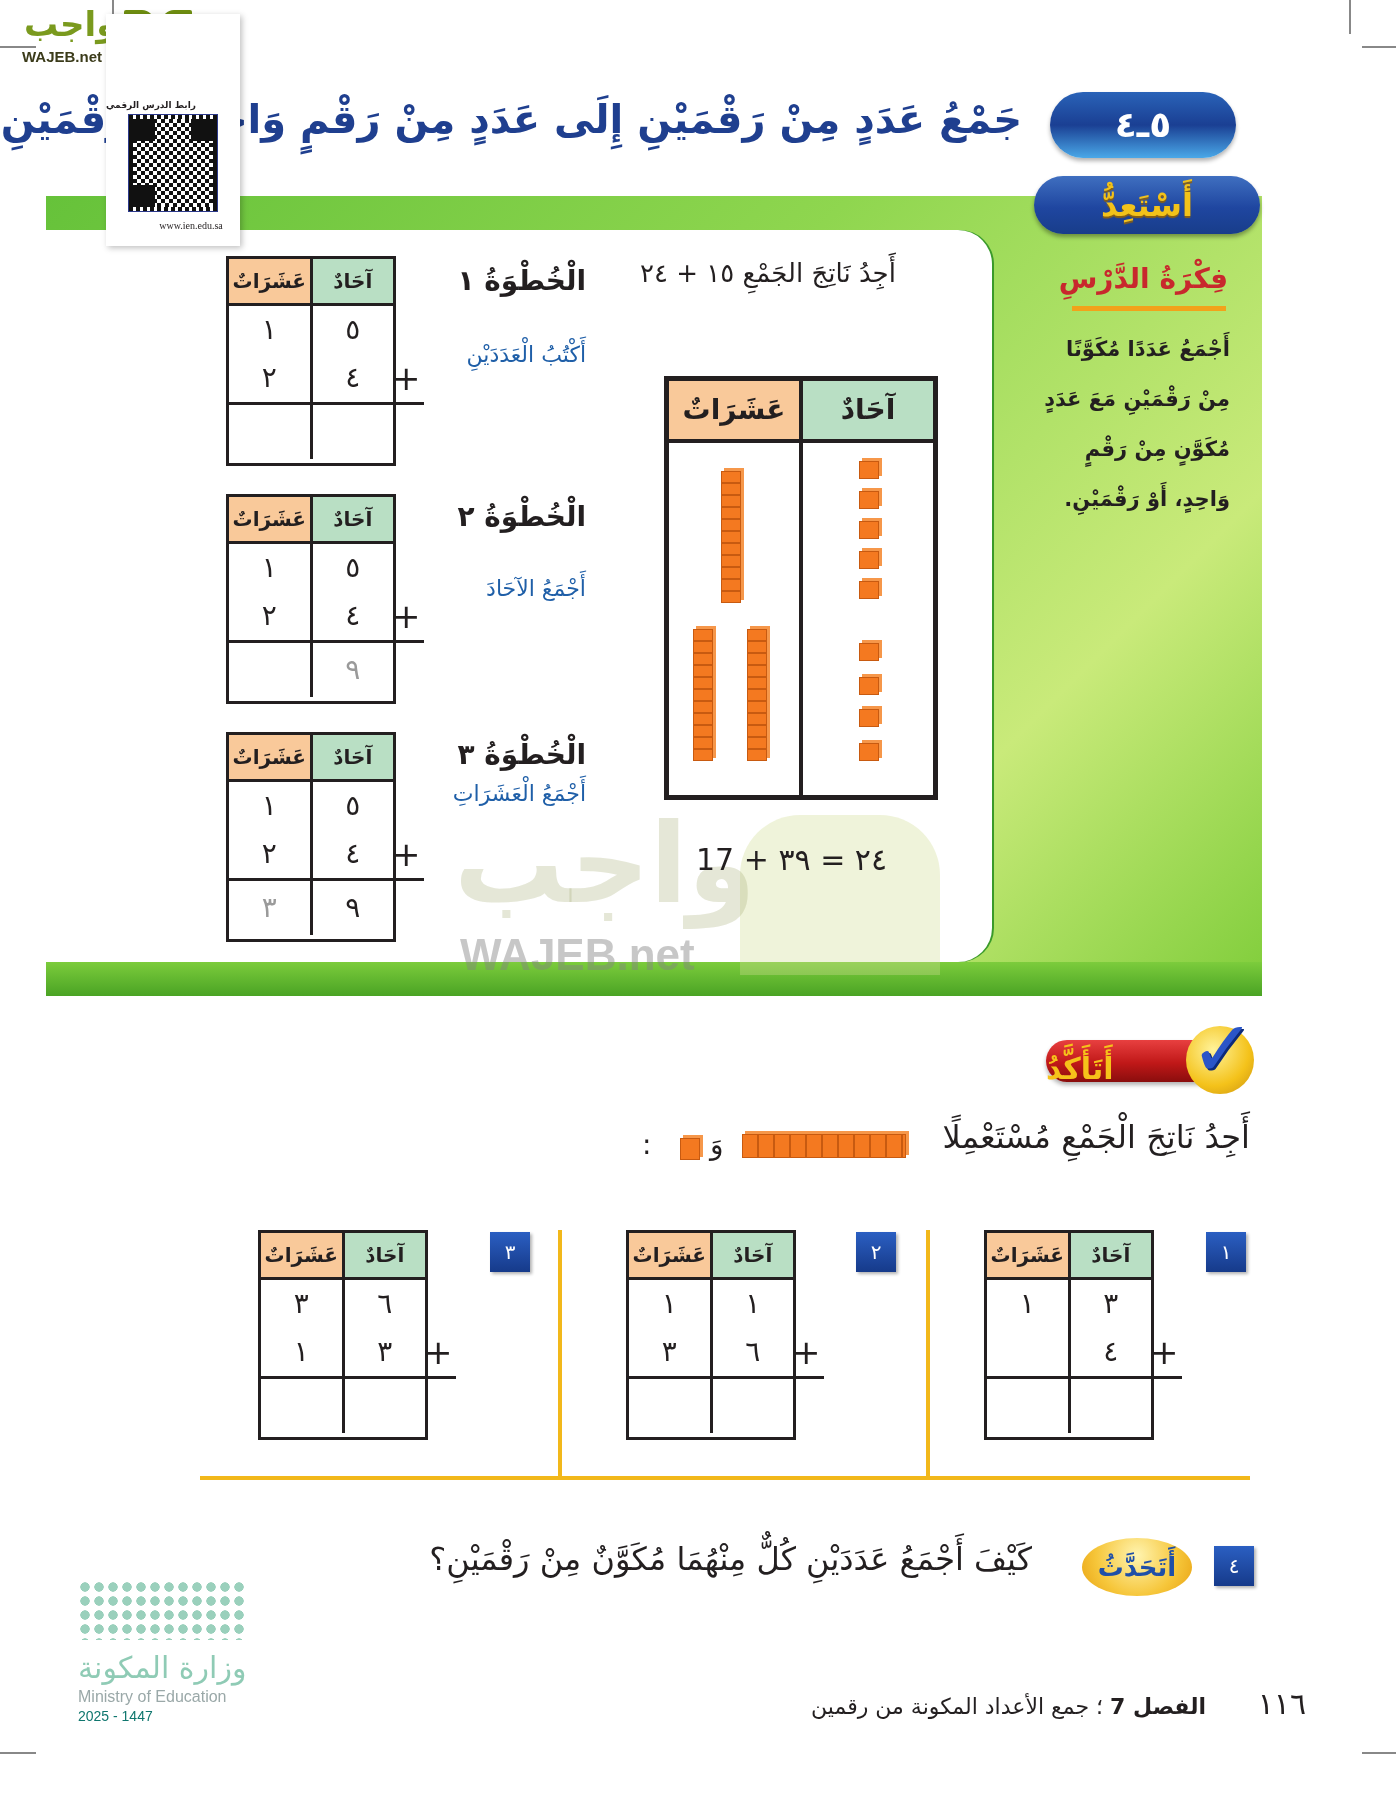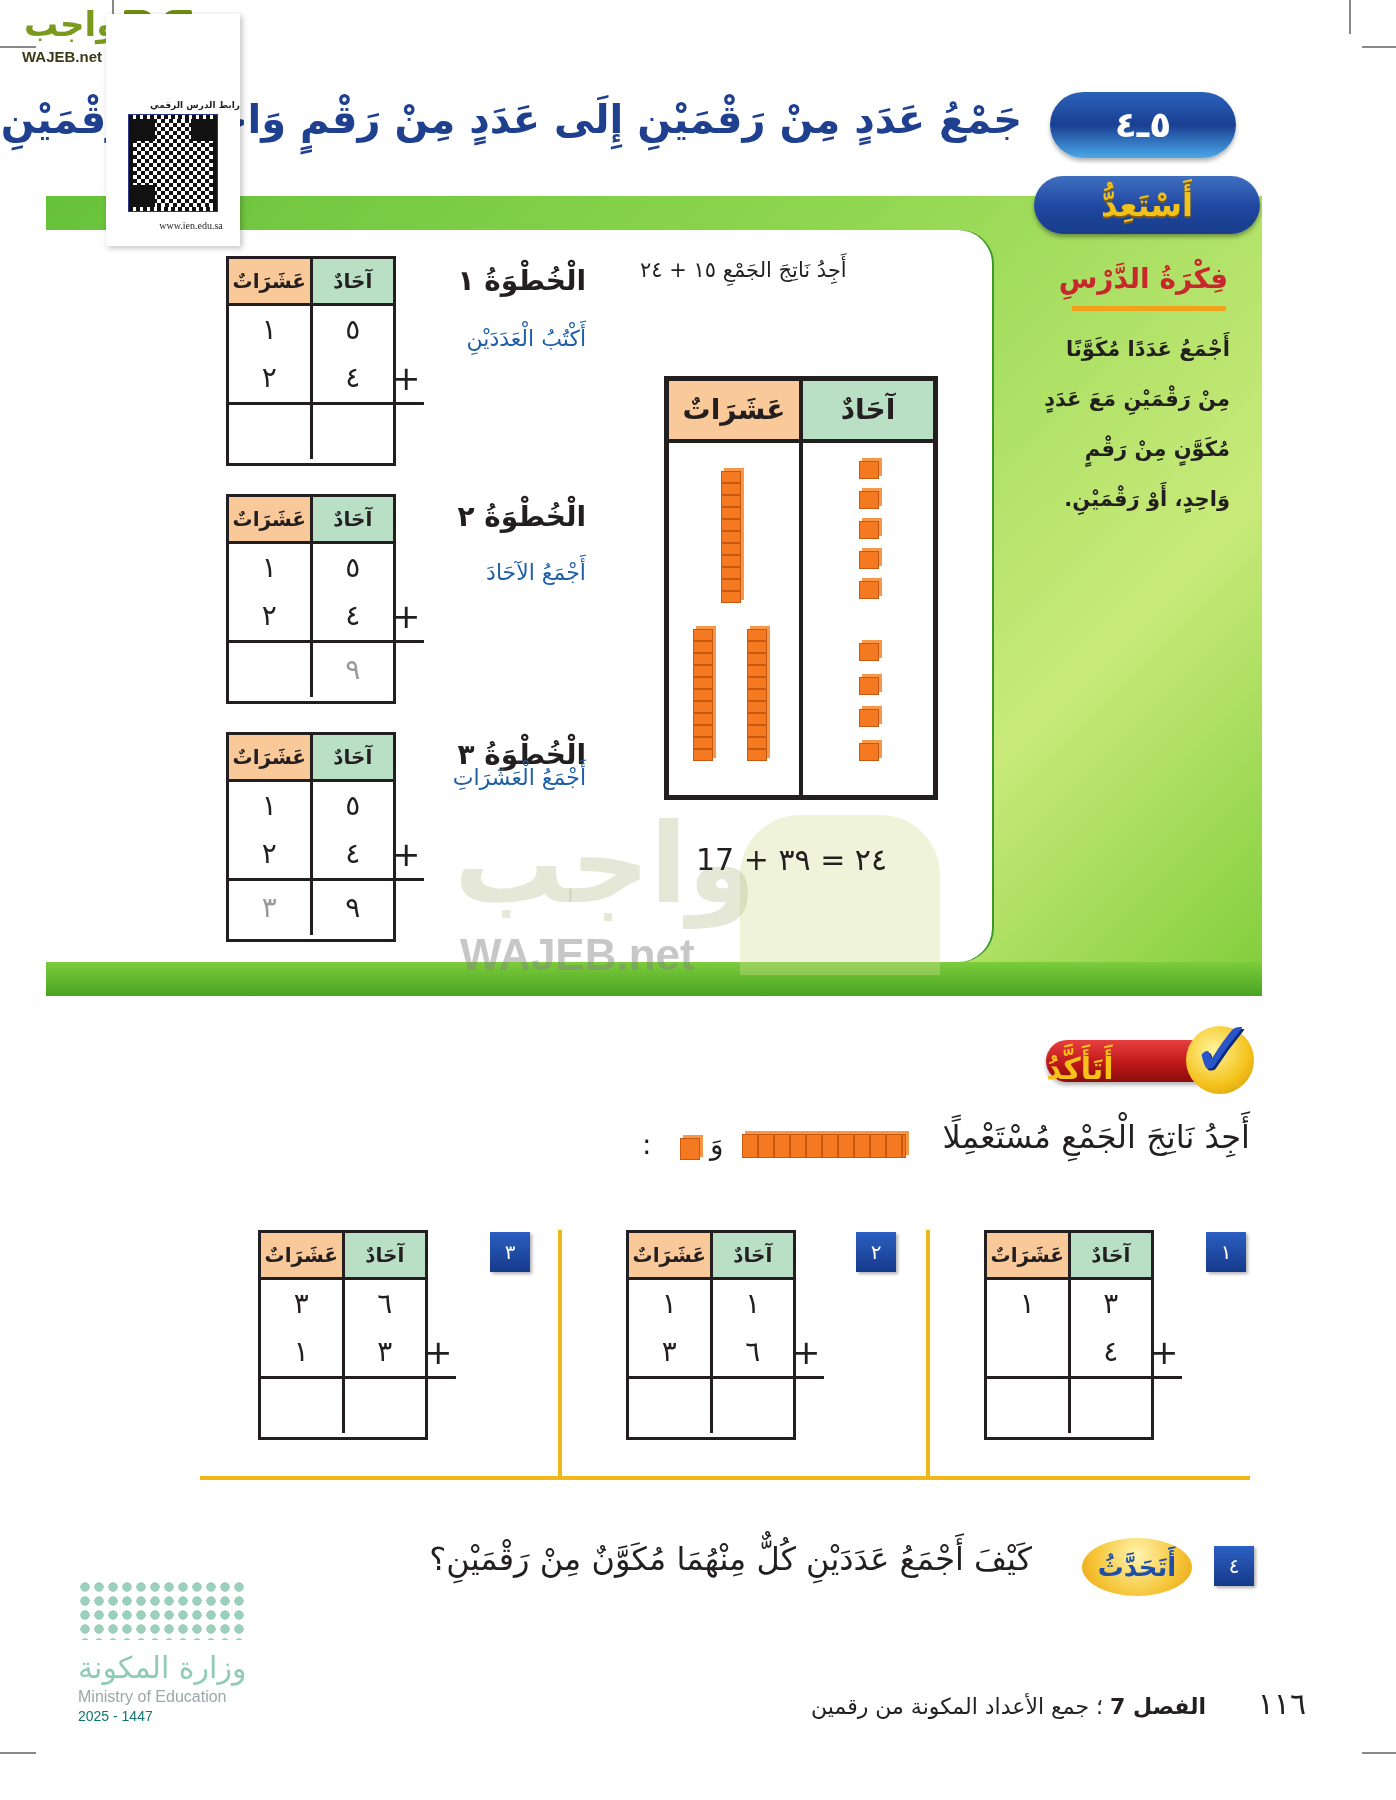--- a/index.html
+++ b/index.html
@@ -10,21 +10,21 @@
   .wajeb-logo{left:10px;top:6px;width:180px;height:60px;}
   .wajeb-ar{position:absolute;left:14px;top:-2px;font-size:34px;font-weight:bold;color:#7a9a1e;}
   .wajeb-en{position:absolute;left:12px;top:42px;font-size:15px;font-weight:bold;color:#3b3b1a;font-family:"Liberation Sans",sans-serif;}
   .book{position:absolute;left:108px;top:4px;width:80px;height:60px;}
   .book .pl{position:absolute;left:0;top:8px;width:38px;height:52px;background:#9bbf2a;border-radius:4px 14px 0 0;}
   .book .pr{position:absolute;right:0;top:8px;width:38px;height:52px;background:#9bbf2a;border-radius:14px 4px 0 0;}
   .book .il{position:absolute;left:6px;top:0;width:30px;height:50px;background:#6f8f10;border-radius:2px 12px 0 0;}
   .book .ir{position:absolute;right:6px;top:0;width:30px;height:50px;background:#6f8f10;border-radius:12px 2px 0 0;}
   
   .qr-card{left:106px;top:14px;width:134px;height:232px;background:#fff;box-shadow:2px 2px 6px rgba(0,0,0,.25);z-index:5;}
-  .qr-label{position:absolute;left:0;right:0;top:86px;text-align:right;font-size:9px;font-weight:bold;}
+  .qr-label{position:absolute;left:0;right:0;top:86px;text-align:left;font-size:9px;font-weight:bold;}
   .qr-box{position:absolute;left:22px;top:100px;width:88px;height:96px;border:1px solid #2d3a8c;background:
     repeating-linear-gradient(90deg,#111 0 4px,#fff 4px 7px),#fff;}
   .qr-inner{position:absolute;inset:4px;background:
     linear-gradient(#111,#111) 0 0/22px 22px no-repeat,
     linear-gradient(#111,#111) 100% 0/22px 22px no-repeat,
     linear-gradient(#111,#111) 0 100%/22px 22px no-repeat,
     repeating-conic-gradient(#111 0 25%,#fff 0 50%) 0 0/8px 8px;}
   .qr-url{position:absolute;left:0;right:0;top:206px;text-align:center;font-size:10px;font-family:"Liberation Serif",serif;padding-left:36px;}
   
   .lesson-title{right:374px;top:96px;font-size:40px;font-weight:bold;color:#1f3f8f;direction:rtl;white-space:nowrap;}
@@ -32,39 +32,39 @@
   
   .green-band{left:46px;top:196px;width:1216px;height:800px;background:linear-gradient(135deg,#66c23a,#8fd64f 40%,#c9ea7a 75%,#7fcd3a);border-radius:0 0 30px 0;}
   .green-bottom{left:46px;top:962px;width:1216px;height:34px;background:linear-gradient(#7ccc3c,#4aa324);}
   .white-panel{left:46px;top:230px;width:946px;height:732px;background:#fff;border-radius:0 34px 34px 0;box-shadow:2px 0 0 #3a9a2a;}
   .ready-pill{left:1034px;top:176px;width:226px;height:58px;border-radius:30px;background:linear-gradient(#3f6fc0,#1f46a0 55%,#183d8a);box-shadow:0 3px 4px rgba(0,0,0,.35);color:#f2c21a;font-size:32px;font-weight:bold;text-align:center;line-height:58px;text-shadow:0 2px 1px #8a6010;}
   .idea-title{right:168px;top:262px;font-size:28px;font-weight:bold;color:#c8282d;direction:rtl;}
   .idea-line{left:1072px;top:306px;width:154px;height:5px;background:#f2a21a;}
   .idea-text{left:1030px;top:324px;width:200px;font-size:21px;font-weight:bold;line-height:50px;direction:rtl;text-align:right;}
   
   .step-title{font-size:28px;font-weight:bold;direction:rtl;white-space:nowrap;}
-  .step-sub{font-size:22px;color:#1f5fa8;direction:rtl;white-space:nowrap;}
+  .step-sub{font-size:22px;color:#1f5fa8;direction:rtl;white-space:nowrap;margin-top:16px;}
   
   .pv{position:absolute;border:3px solid #231f20;background:#fff;}
   .pv .hdr{display:flex;height:44px;border-bottom:3px solid #231f20;}
   .pv .hdr div{flex:1;text-align:center;font-size:20px;font-weight:bold;line-height:44px;}
   .pv .hdr .t{background:#f9c99a;border-right:3px solid #231f20;}
   .pv .hdr .o{background:#b9dfc4;}
   .pv .body{display:flex;}
   .pv .body .col{flex:1;text-align:center;font-size:28px;}
   .pv .body .col.t{border-right:3px solid #231f20;}
   .pv .body .num{height:48px;line-height:48px;}
   .pv .ans{display:flex;border-top:3px solid #231f20;height:80px;}
   .pv .ans div{flex:1;text-align:center;font-size:28px;line-height:80px;}
   .pv .ans .t{border-right:3px solid #231f20;}
   .dotted{color:#9a9a9a;}
   .plus{position:absolute;font-size:34px;}
   .plus-line{position:absolute;height:3px;background:#231f20;}
   
-  .big-q{left:640px;top:258px;font-size:21px;direction:rtl;white-space:nowrap;}
+  .big-q{left:640px;top:258px;font-size:26px;direction:rtl;white-space:nowrap;}
   .big-table{left:664px;top:376px;width:264px;height:414px;border:5px solid #231f20;background:#fff;}
   .big-table .hdr{display:flex;height:58px;border-bottom:4px solid #231f20;}
   .big-table .hdr div{flex:1;text-align:center;font-size:28px;font-weight:bold;line-height:58px;}
   .big-table .hdr .t{background:#f9c99a;border-right:4px solid #231f20;}
   .big-table .hdr .o{background:#b9dfc4;}
   .big-table .vdiv{position:absolute;left:130px;top:58px;width:4px;bottom:0;background:#231f20;}
   .rod{position:absolute;width:18px;background:repeating-linear-gradient(#f47920 0 10px,#c85a10 10px 12px);border:1px solid #c85a10;box-shadow:3px -3px 0 #f6974a;}
   .cube{position:absolute;width:18px;height:16px;background:#f47920;border:1px solid #c85a10;box-shadow:3px -3px 0 #f6974a;}
   .equation{left:696px;top:842px;font-size:30px;white-space:nowrap;}
   

